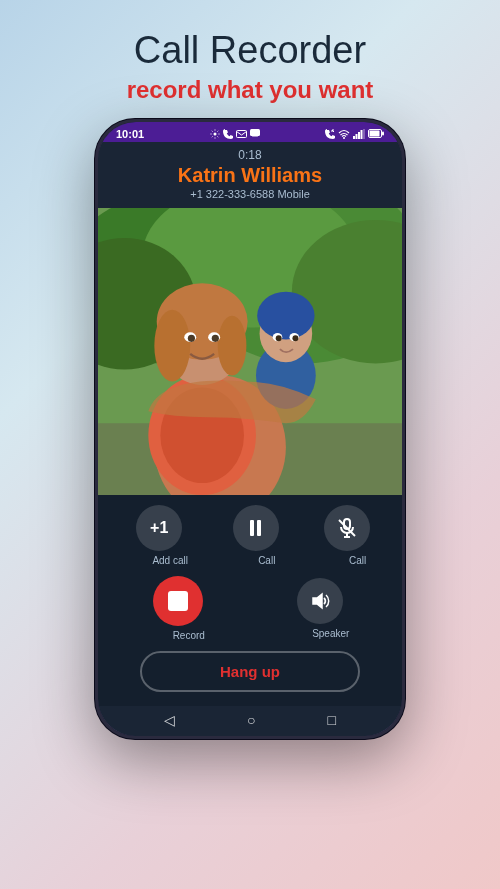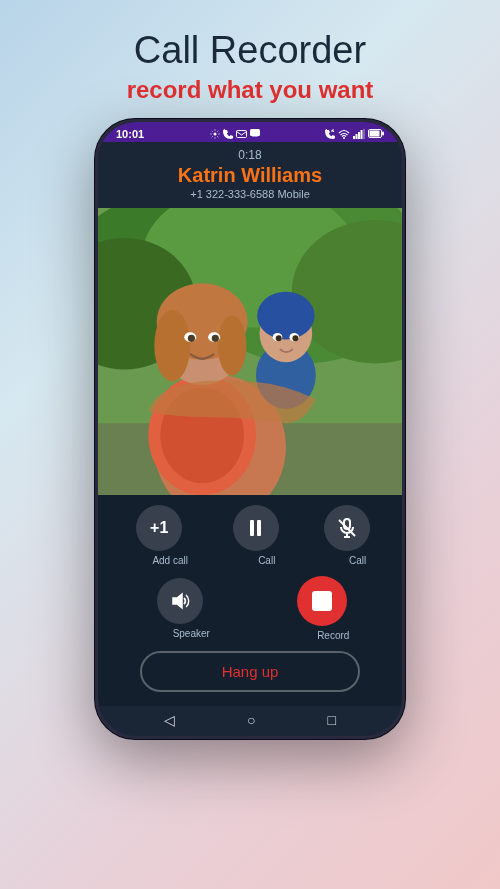--- a/index.html
+++ b/index.html
@@ -235,21 +235,21 @@
       margin-bottom: 6px;
     }
 
     .hangup-btn {
       background: transparent;
       border: 2px solid rgba(255,255,255,0.3);
       border-radius: 25px;
       padding: 10px 60px;
       color: #e03030;
       font-size: 15px;
-      font-weight: 400;
+      font-weight: 700;
       cursor: pointer;
       width: 220px;
       text-align: center;
     }
 
     
     .nav-bar {
       background: #1a2535;
       display: flex;
       justify-content: space-around;
@@ -419,37 +419,37 @@
               <line x1="3" y1="3" x2="19" y2="19" stroke="white" stroke-width="2"></line>
             </svg>
           </div>
           <span class="control-label">Call</span>
         </div>
       </div>
 
       <div class="controls-row">
 
         <div class="control-btn">
+          <div class="control-icon-circle record-active">
+            <div class="rec-dot"></div>
+          </div>
+          <span class="control-label">Record</span>
+        </div>
+
+        <div class="control-btn">
           <div class="control-icon-circle">
             <svg width="22" height="22" viewBox="0 0 22 22" fill="none">
               <polygon points="4,8 8,8 13,4 13,18 8,14 4,14" stroke="white" stroke-width="1.5" fill="white"></polygon>
               <path d="M15 8a4 4 0 0 1 0 6" stroke="white" stroke-width="1.8" fill="none"></path>
               <path d="M17 5a8 8 0 0 1 0 12" stroke="white" stroke-width="1.5" fill="none"></path>
             </svg>
           </div>
           <span class="control-label">Speaker</span>
         </div>
 
-        <div class="control-btn">
-          <div class="control-icon-circle record-active">
-            <div class="rec-dot"></div>
-          </div>
-          <span class="control-label">Record</span>
-        </div>
-
       </div>
 
       <div class="hangup-row">
         <button class="hangup-btn">Hang up</button>
       </div>
     </div>
 
     <div class="nav-bar">
       <span class="nav-btn">◁</span>
       <span class="nav-btn">○</span>

